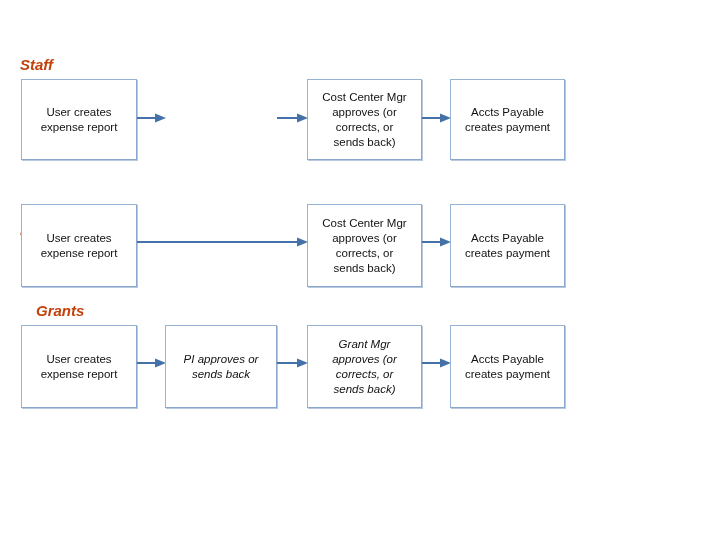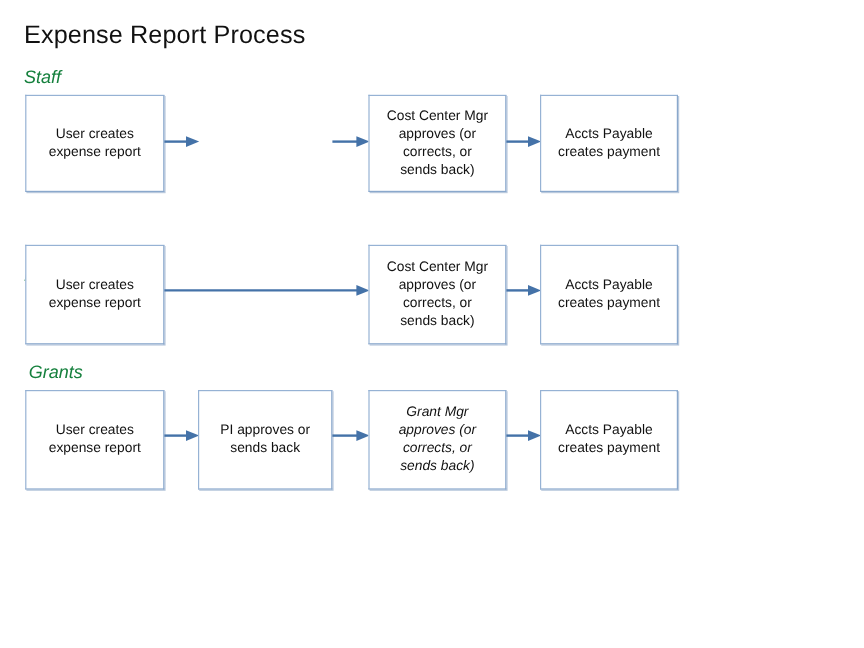--- a/index.html
+++ b/index.html
@@ -27,22 +27,23 @@
     font-size: 21px;
     font-weight: 400;
     color: #111111;
     letter-spacing: 0.1px;
     white-space: nowrap;
   }
   .section-label {
     position: absolute;
     font-style: italic;
     font-size: 15px;
-    color: #15803d;
+    color: #c2410c;
     white-space: nowrap;
+    font-weight: bold;
   }
   .pbox {
     position: absolute;
     box-sizing: border-box;
     background: #ffffff;
     border: 1px solid #96b2d4;
     border-right-color: #8aa8cc;
     border-bottom-color: #8aa8cc;
     box-shadow: 1px 1px 0 0 #b9c9dd;
     display: flex;
@@ -62,21 +63,20 @@
     height: 12px;
     display: block;
   }
   .arrow svg { display: block; overflow: visible; }
 </style>
 </head>
 <body>
 
 <div id="canvas">
 
-  <div class="page-title">Expense Report Process</div>
 
   <div class="section-label" style="left:20px; top:56px;">Staff</div>
 
   <div class="pbox" style="left:21px; top:79px; width:116px; height:81px;">
     <span class="ptext">User creates
 expense report</span>
   </div>
 
   <div class="arrow" style="left:137px; top:112px; width:29px;">
     <svg width="29" height="12" viewBox="0 0 29 12">
@@ -138,35 +138,35 @@
       <line x1="0" y1="6" x2="20" y2="6" stroke="#4472a8" stroke-width="2"></line>
       <polygon points="18,1.5 29,6 18,10.5" fill="#4472a8"></polygon>
     </svg>
   </div>
 
   <div class="pbox" style="left:450px; top:204px; width:115px; height:83px;">
     <span class="ptext">Accts Payable
 creates payment</span>
   </div>
 
-  <div class="section-label" style="left:24px; top:302px;">Grants</div>
+  <div class="section-label" style="left:36px; top:302px;">Grants</div>
 
   <div class="pbox" style="left:21px; top:325px; width:116px; height:83px;">
     <span class="ptext">User creates
 expense report</span>
   </div>
 
   <div class="arrow" style="left:137px; top:357px; width:29px;">
     <svg width="29" height="12" viewBox="0 0 29 12">
       <line x1="0" y1="6" x2="20" y2="6" stroke="#4472a8" stroke-width="2"></line>
       <polygon points="18,1.5 29,6 18,10.5" fill="#4472a8"></polygon>
     </svg>
   </div>
 
-  <div class="pbox" style="left:165px; top:325px; width:112px; height:83px;">
+  <div class="pbox" style="left:165px; top:325px; width:112px; height:83px;font-style:italic;">
     <span class="ptext">PI approves or
 sends back</span>
   </div>
 
   <div class="arrow" style="left:277px; top:357px; width:31px;">
     <svg width="31" height="12" viewBox="0 0 31 12">
       <line x1="0" y1="6" x2="22" y2="6" stroke="#4472a8" stroke-width="2"></line>
       <polygon points="20,1.5 31,6 20,10.5" fill="#4472a8"></polygon>
     </svg>
   </div>

